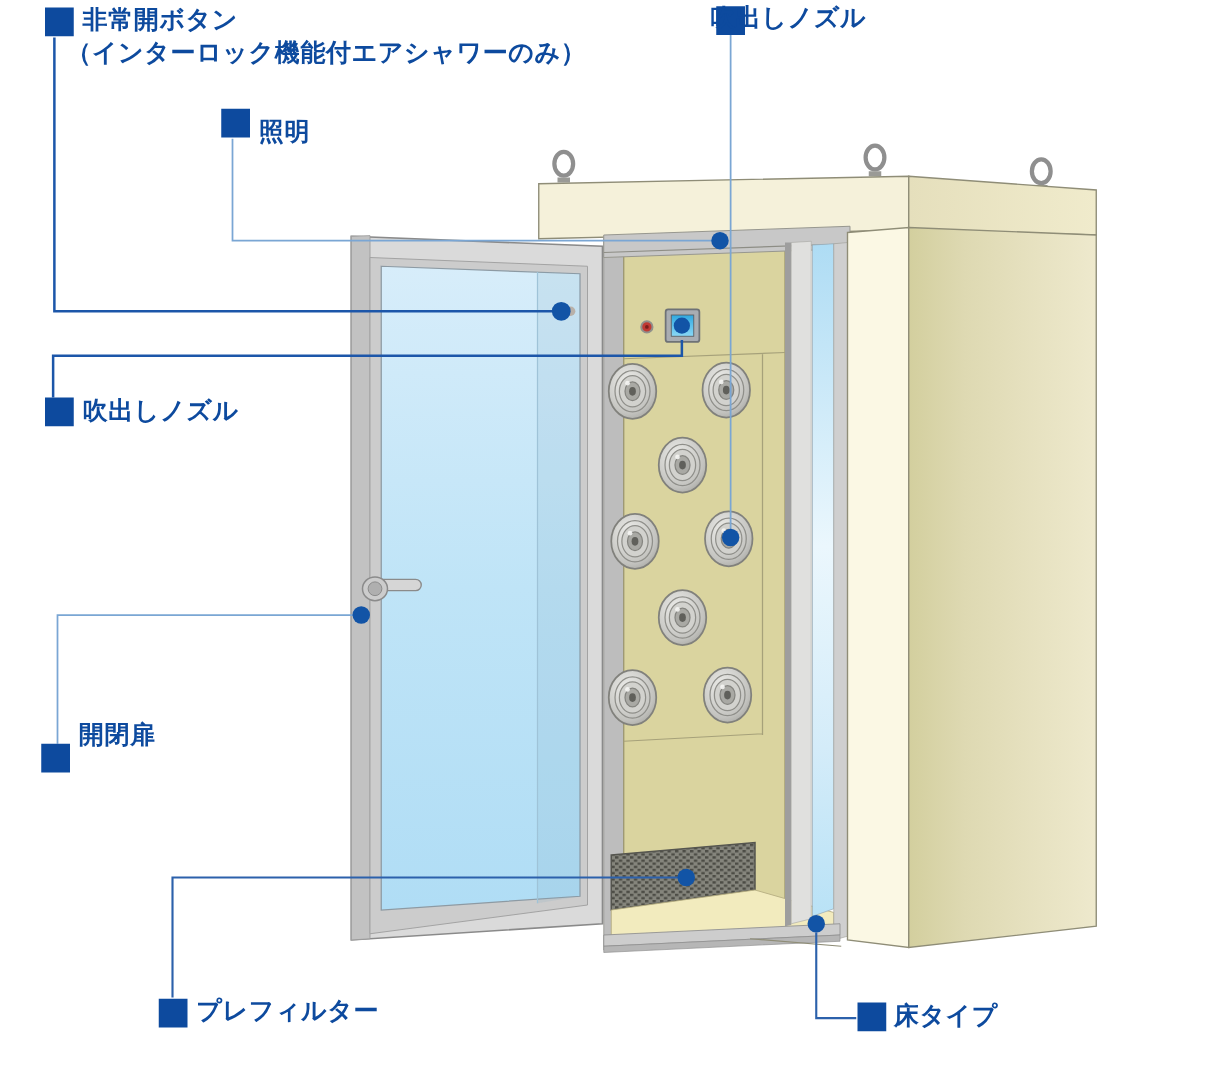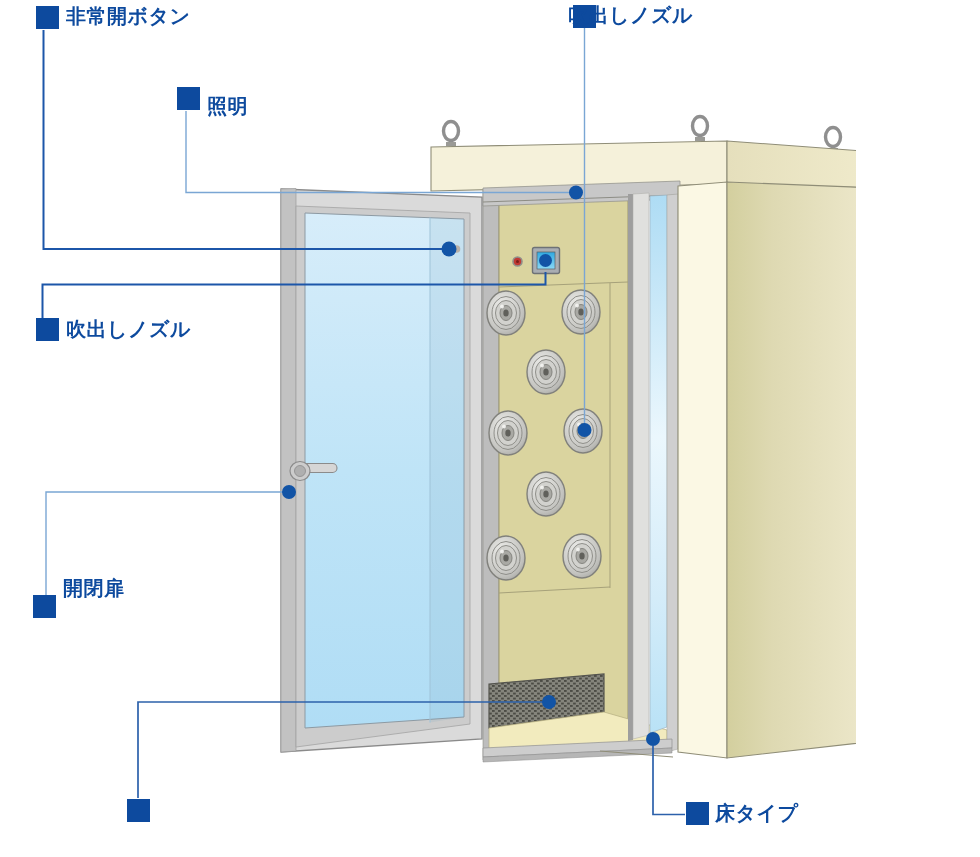--- a/index.html
+++ b/index.html
@@ -1,16 +1,16 @@
 <!DOCTYPE html>
 <html><head>
 <meta charset="utf-8">
 <style>
   html,body{margin:0;padding:0;background:#fff;}
-  .stage{position:relative;width:856px;height:857px;background:#ffffff;overflow:hidden;
+  .stage{position:relative;width:980px;height:857px;background:#ffffff;overflow:hidden;
          font-family:"Liberation Sans","DejaVu Sans",sans-serif;}
   .stage svg{position:absolute;left:0;top:0;}
   .marker{position:absolute;width:23px;height:23px;background:#0d4a9e;}
   .lbl{position:absolute;color:#0d4a9e;font-weight:bold;font-size:20px;line-height:24px;
        white-space:nowrap;letter-spacing:0.5px;}
 </style>
 </head>
 <body>
 
 <div class="stage">
@@ -153,31 +153,33 @@
     <circle cx="584.5" cy="430" r="7"></circle>
     <circle cx="545.5" cy="260.5" r="6.5"></circle>
     <circle cx="289" cy="492" r="7"></circle>
     <circle cx="549" cy="702" r="7"></circle>
     <circle cx="653" cy="739" r="7"></circle>
   </g>
 </svg>
 
 <div class="marker" style="left:36px;top:6px"></div>
 <div class="lbl" style="left:66px;top:4px">非常開ボタン</div>
+<div class="lbl" style="left:53px;top:31px">（インターロック機能付エアシャワーのみ）</div>
 
 <div class="marker" style="left:177px;top:87px"></div>
 <div class="lbl" style="left:207px;top:94px">照明</div>
 
 <div class="marker" style="left:573px;top:5px"></div>
 <div class="lbl" style="left:568px;top:3px">吹出しノズル</div>
 
 <div class="marker" style="left:36px;top:318px"></div>
 <div class="lbl" style="left:66px;top:317px">吹出しノズル</div>
 
 <div class="marker" style="left:33px;top:595px"></div>
 <div class="lbl" style="left:63px;top:576px">開閉扉</div>
 
 <div class="marker" style="left:127px;top:799px"></div>
+<div class="lbl" style="left:157px;top:797px">プレフィルター</div>
 
 <div class="marker" style="left:686px;top:802px"></div>
 <div class="lbl" style="left:715px;top:801px">床タイプ</div>
 
 </div>
 
 </body></html>

